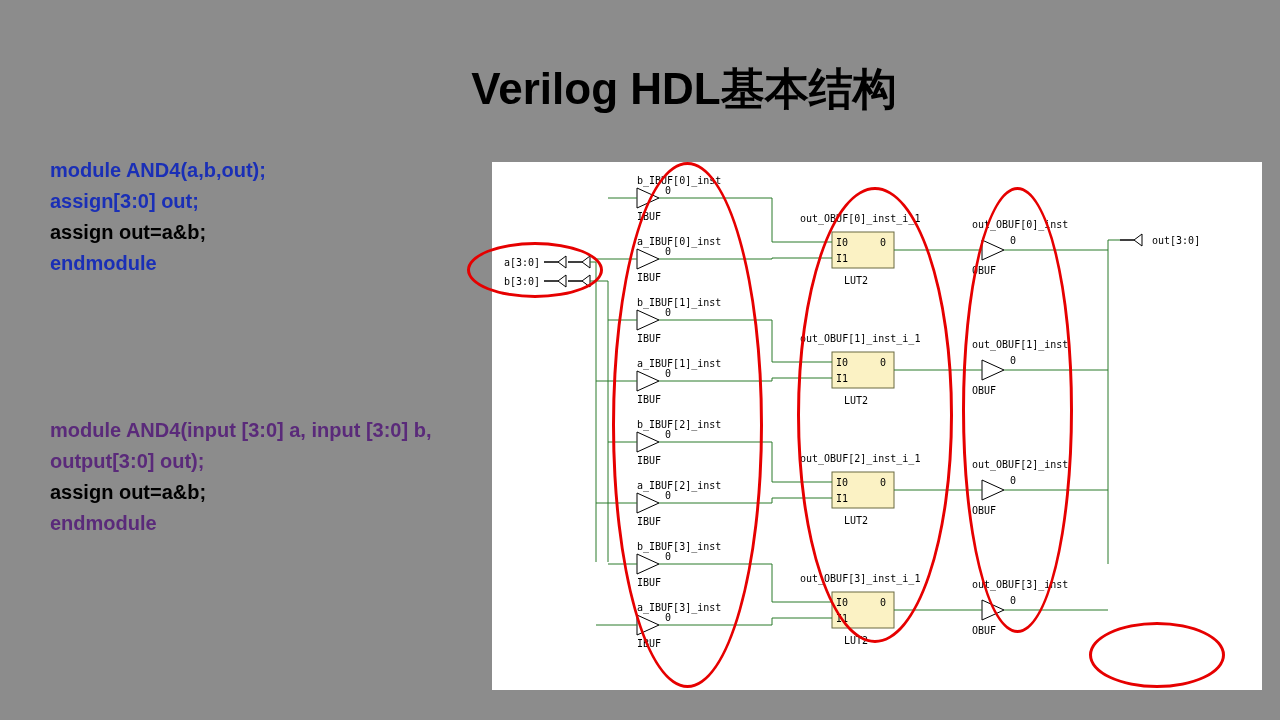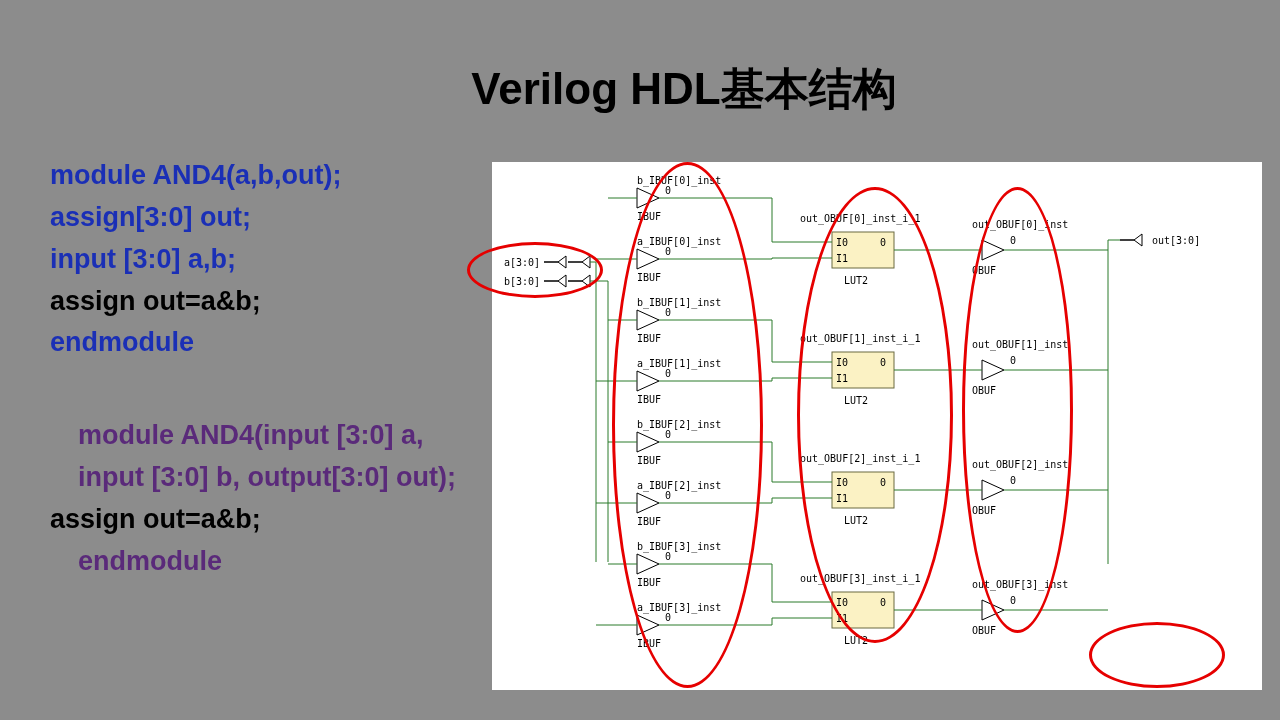--- a/index.html
+++ b/index.html
@@ -18,27 +18,27 @@
     width: 100%;
     text-align: center;
     font-size: 44px;
     font-weight: bold;
     color: #000;
     padding-left: 44px;
   }
   .code-block {
     position: absolute;
     left: 50px;
-    font-size: 27px;
+    font-size: 20px;
     font-weight: bold;
     line-height: 1.55;
   }
   .code-block .kw-blue   { color: #1a2fb6; }
   .code-block .kw-black  { color: #000; }
-  .code-block .kw-purple { color: #5a2a7a; margin-left: 28px; }
+  .code-block .kw-purple { color: #5a2a7a; }
   .schematic {
     position: absolute;
     left: 492px;
     top: 162px;
     width: 770px;
     height: 528px;
     background: #fff;
   }
   .schematic svg { position: absolute; left:0; top:0; }
   .annot {
@@ -49,21 +49,20 @@
   }
 </style>
 </head>
 <body>
 
 <div class="title">Verilog HDL基本结构</div>
 
 <div class="code-block" style="top:155px;">
   <div class="kw-blue">module AND4(a,b,out);</div>
   <div class="kw-blue">assign[3:0] out;</div>
-  <div class="kw-blue">input [3:0] a,b;</div>
   <div class="kw-black">assign out=a&amp;b;</div>
   <div class="kw-blue">endmodule</div>
 </div>
 
 <div class="code-block" style="top:415px; width:420px;">
   <div class="kw-purple">module AND4(input [3:0] a, input [3:0] b, output[3:0] out);</div>
   <div class="kw-black">assign out=a&amp;b;</div>
   <div class="kw-purple">endmodule</div>
 </div>
 

